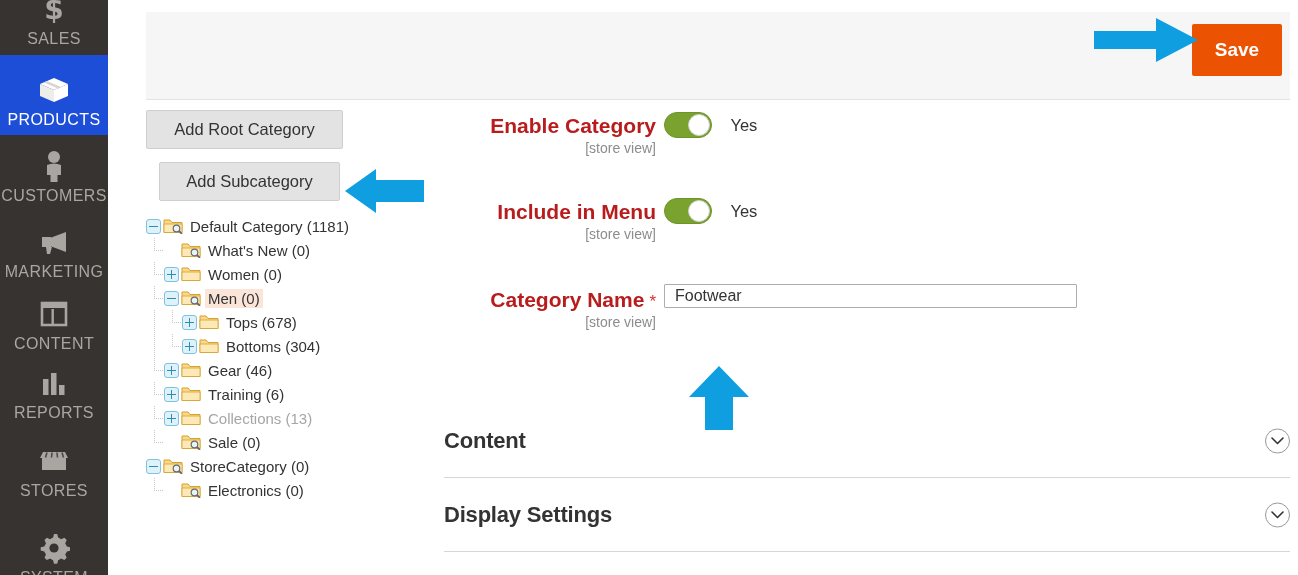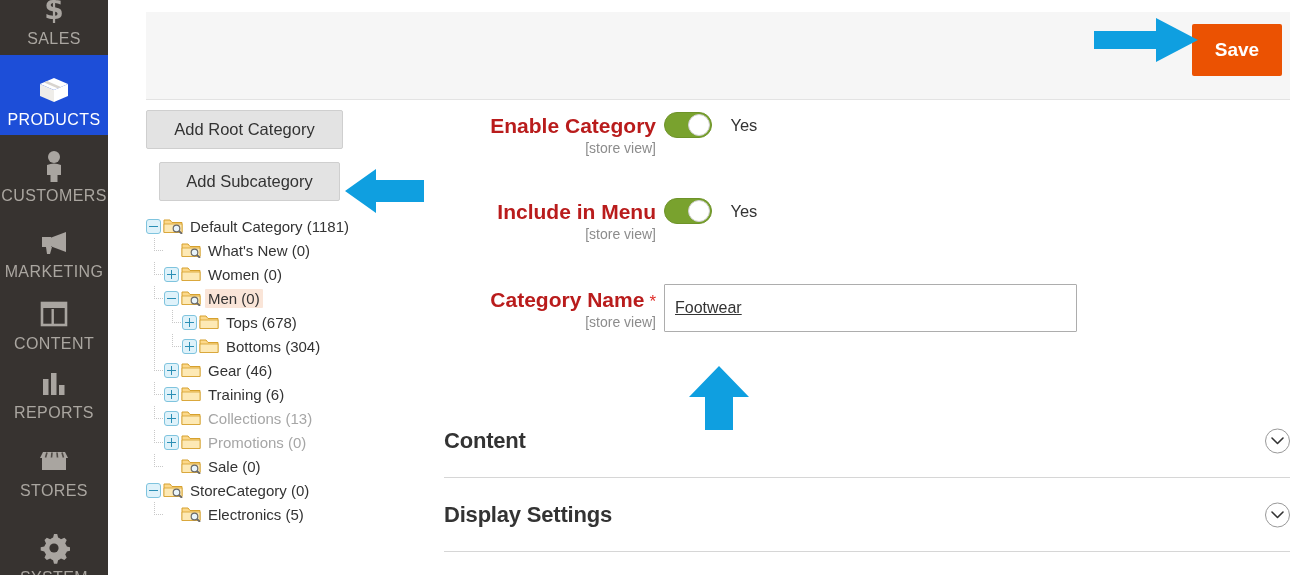--- a/index.html
+++ b/index.html
@@ -124,25 +124,25 @@
     background:#79a22e; border:1px solid #6e9329;
     position:relative; cursor:pointer;
   }
   .toggle .knob {
     position:absolute; right:1px; top:1px; width:22px; height:22px;
     background:#fff; border:1px solid #cfcfcf; border-radius:50%;
   }
   .toggle-text { display:inline-block; vertical-align:middle; margin-left:14px; font-size:16.5px; color:#333; }
 
   .text-input {
-    width:413px; height:48px;
+    width:413px; height:24px;
     border:1px solid #adadad; border-radius:1px;
     font-family:"Liberation Sans", sans-serif;
     font-size:16px; color:#333;
-    padding:0 10px; outline:none; background:#fff;text-decoration:underline;
+    padding:0 10px; outline:none; background:#fff;
   }
 
   
   #sections { position:absolute; left:336px; top:404px; width:846px; }
   .section {
     position:relative; height:74px;
     border-bottom:1px solid #d6d6d6;
     display:flex; align-items:center;
     cursor:pointer;
   }
@@ -368,31 +368,20 @@
             <span class="folder">
               <svg width="20" height="16" viewBox="0 0 20 16">
                 <path d="M1 2 L7 2 L9 4.5 L19 4.5 L19 14.5 L1 14.5 Z" fill="#fcd88a" stroke="#d6a12e" stroke-width="1"></path>
                 <path d="M1 6 L19 6 L19 14.5 L1 14.5 Z" fill="#fde9b5" stroke="#d6a12e" stroke-width="0.8"></path>
               </svg>
             </span>
             <span class="tlabel dim">Collections (13)</span>
           </div>
           <div class="tnode">
             <span class="tguide elbow"></span>
-            <span class="toggle-box plus"></span>
-            <span class="folder">
-              <svg width="20" height="16" viewBox="0 0 20 16">
-                <path d="M1 2 L7 2 L9 4.5 L19 4.5 L19 14.5 L1 14.5 Z" fill="#fcd88a" stroke="#d6a12e" stroke-width="1"></path>
-                <path d="M1 6 L19 6 L19 14.5 L1 14.5 Z" fill="#fde9b5" stroke="#d6a12e" stroke-width="0.8"></path>
-              </svg>
-            </span>
-            <span class="tlabel dim">Promotions (0)</span>
-          </div>
-          <div class="tnode">
-            <span class="tguide elbow"></span>
             <span class="toggle-spacer"></span>
             <span class="folder">
               <svg width="20" height="16" viewBox="0 0 20 16">
                 <path d="M1 2 L7 2 L9 4.5 L19 4.5 L19 14.5 L1 14.5 Z" fill="#fcd88a" stroke="#d6a12e" stroke-width="1"></path>
                 <path d="M1 6 L19 6 L19 14.5 L1 14.5 Z" fill="#fde9b5" stroke="#d6a12e" stroke-width="0.8"></path>
                 <circle cx="13.5" cy="10.5" r="3.3" fill="#e8f4fb" stroke="#6a6a6a" stroke-width="1.2"></circle>
                 <line x1="16" y1="13" x2="19" y2="16" stroke="#6a6a6a" stroke-width="1.8"></line>
               </svg>
             </span>
             <span class="tlabel">Sale (0)</span>
@@ -413,21 +402,21 @@
             <span class="tguide elbow"></span>
             <span class="toggle-spacer"></span>
             <span class="folder">
               <svg width="20" height="16" viewBox="0 0 20 16">
                 <path d="M1 2 L7 2 L9 4.5 L19 4.5 L19 14.5 L1 14.5 Z" fill="#fcd88a" stroke="#d6a12e" stroke-width="1"></path>
                 <path d="M1 6 L19 6 L19 14.5 L1 14.5 Z" fill="#fde9b5" stroke="#d6a12e" stroke-width="0.8"></path>
                 <circle cx="13.5" cy="10.5" r="3.3" fill="#e8f4fb" stroke="#6a6a6a" stroke-width="1.2"></circle>
                 <line x1="16" y1="13" x2="19" y2="16" stroke="#6a6a6a" stroke-width="1.8"></line>
               </svg>
             </span>
-            <span class="tlabel">Electronics (5)</span>
+            <span class="tlabel">Electronics (0)</span>
           </div>
         </div>
     </div>
 
     <div id="form-col">
 
       <div class="field-row" style="margin-bottom:40px;">
         <div class="field-label-wrap">
           <div class="field-label">Enable Category</div>
           <div class="field-scope">[store view]</div>

